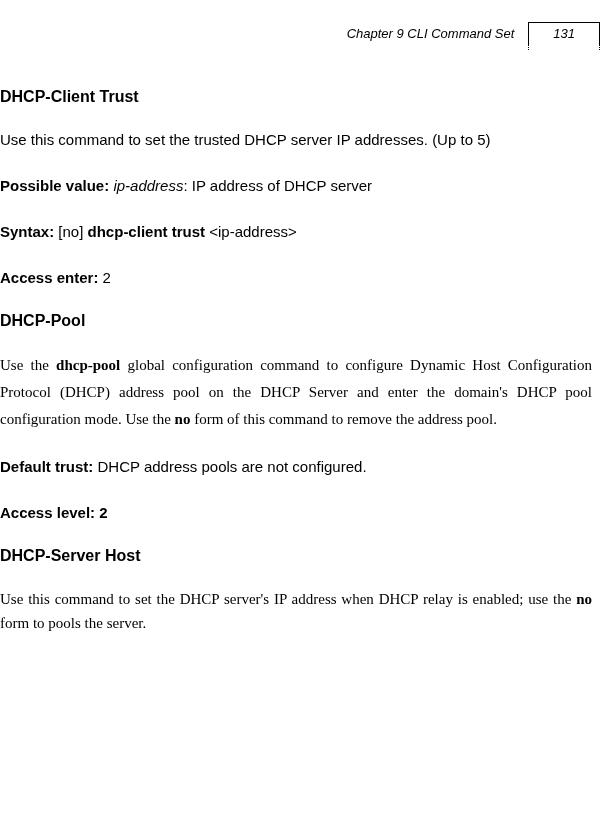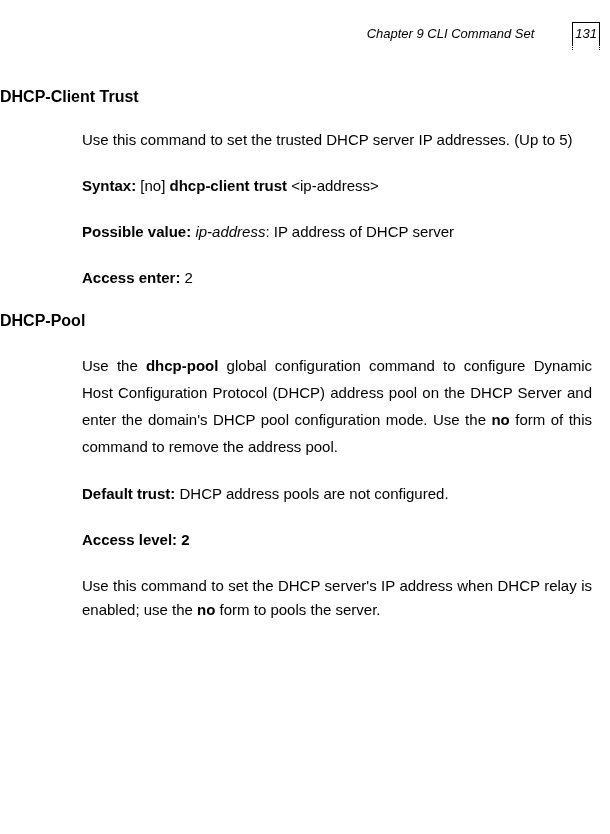--- a/index.html
+++ b/index.html
@@ -1,15 +1,15 @@
 <!DOCTYPE html>
 <html><head>
   <meta charset="utf-8">
   <style>
-    * { margin: 0; padding: 0; box-sizing: border-box; gap: 24px; }
+    * { margin: 0; padding: 0; box-sizing: border-box; }
     body {
       width: 610px;
       height: 834px;
       font-family: Arial, Helvetica, sans-serif;
       color: #000;
       background: #fff;
       position: relative;
     }
     .header {
       position: absolute;
@@ -21,21 +21,21 @@
     .chapter-title {
       font-style: italic;
       font-size: 13px;
       margin-right: 14px;
     }
     .page-number-box {
       border: 1px solid #000;
       border-bottom: none;
       font-style: italic;
       font-size: 13px;
-      padding: 3px 2px;
+      padding: 3px 24px;
       position: relative;
     }
     .page-number-box::after {
       content: "";
       position: absolute;
       left: -1px;
       right: -1px;
       bottom: -6px;
       height: 6px;
       border-left: 1px dotted #000;
@@ -48,26 +48,25 @@
       right: 0;
       padding: 0 18px 0 0;
     }
     .section-heading {
       font-weight: bold;
       font-size: 16px;
       margin-top: 8px;
       margin-bottom: 22px;
     }
     .body-text {
-      margin-left: 82px;
       margin-bottom: 22px;
       font-size: 15px;
       line-height: 1.6;
     }
-    .justified { text-align: justify; }
+    .justified { text-align: justify; font-family: Liberation Serif, serif; }
     .line-spacing { line-height: 1.8; }
     .bold { font-weight: bold; }
     .italic { font-style: italic; }
   </style>
 </head>
 <body>
 
 <div class="header">
   <span class="chapter-title">Chapter 9 CLI Command Set</span>
   <span class="page-number-box">131</span>
@@ -75,25 +74,25 @@
 
 <div class="content">
 
   <div class="section-heading">DHCP-Client Trust</div>
 
   <div class="body-text">
     <span>Use this command to set the trusted DHCP server IP addresses. (Up to 5)</span>
   </div>
 
   <div class="body-text">
-    <span class="bold">Syntax:</span><span> [no] </span><span class="bold">dhcp-client trust</span><span> &lt;ip-address&gt;</span>
+    <span class="bold">Possible value:</span><span class="italic"> ip-address</span><span>: IP address of DHCP server</span>
   </div>
 
   <div class="body-text">
-    <span class="bold">Possible value:</span><span class="italic"> ip-address</span><span>: IP address of DHCP server</span>
+    <span class="bold">Syntax:</span><span> [no] </span><span class="bold">dhcp-client trust</span><span> &lt;ip-address&gt;</span>
   </div>
 
   <div class="body-text">
     <span class="bold">Access enter:</span><span> 2</span>
   </div>
 
   <div class="section-heading">DHCP-Pool</div>
 
   <div class="body-text justified line-spacing">
     <span>Use the </span><span class="bold">dhcp-pool</span><span> global configuration command to configure Dynamic Host Configuration Protocol (DHCP) address pool on the DHCP Server and enter the domain's DHCP pool configuration mode. Use the </span><span class="bold">no</span><span> form of this command to remove the address pool.</span>
@@ -101,18 +100,19 @@
 
 
   <div class="body-text">
     <span class="bold">Default trust:</span><span> DHCP address pools are not configured.</span>
   </div>
 
   <div class="body-text">
     <span class="bold">Access level: 2</span>
   </div>
 
+  <div class="section-heading">DHCP-Server Host</div>
 
   <div class="body-text justified">
     <span>Use this command to set the DHCP server's IP address when DHCP relay is enabled; use the </span><span class="bold">no</span><span> form to pools the server.</span>
   </div>
 
 </div>
 
 </body></html>

